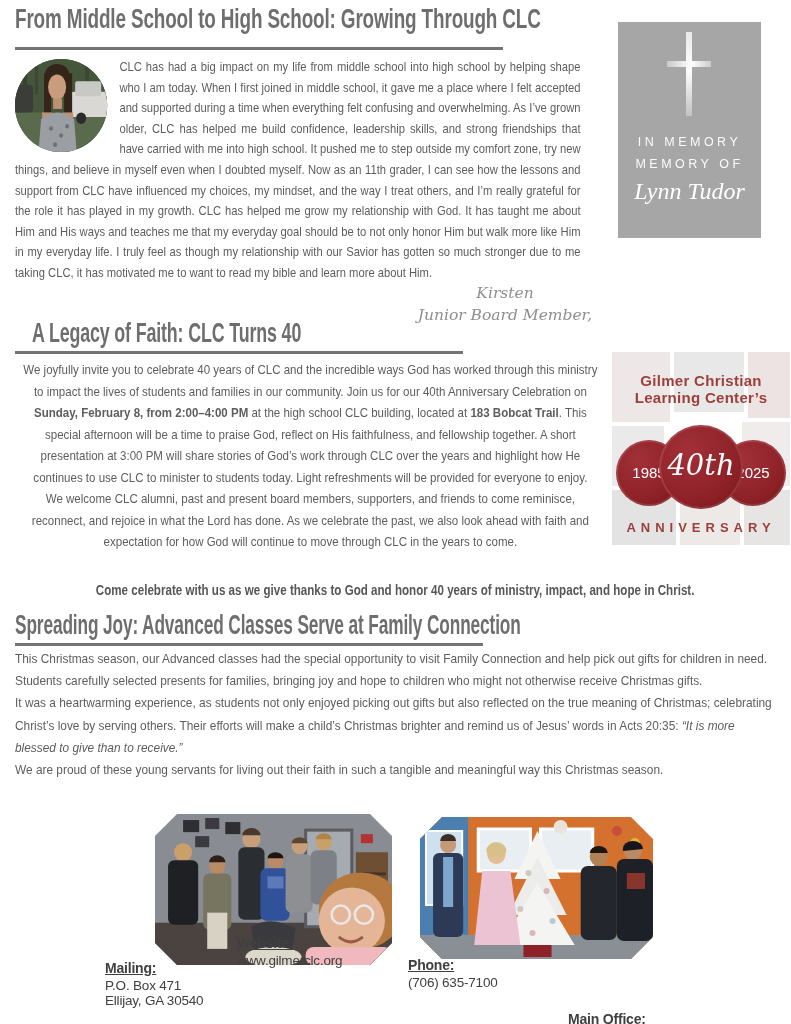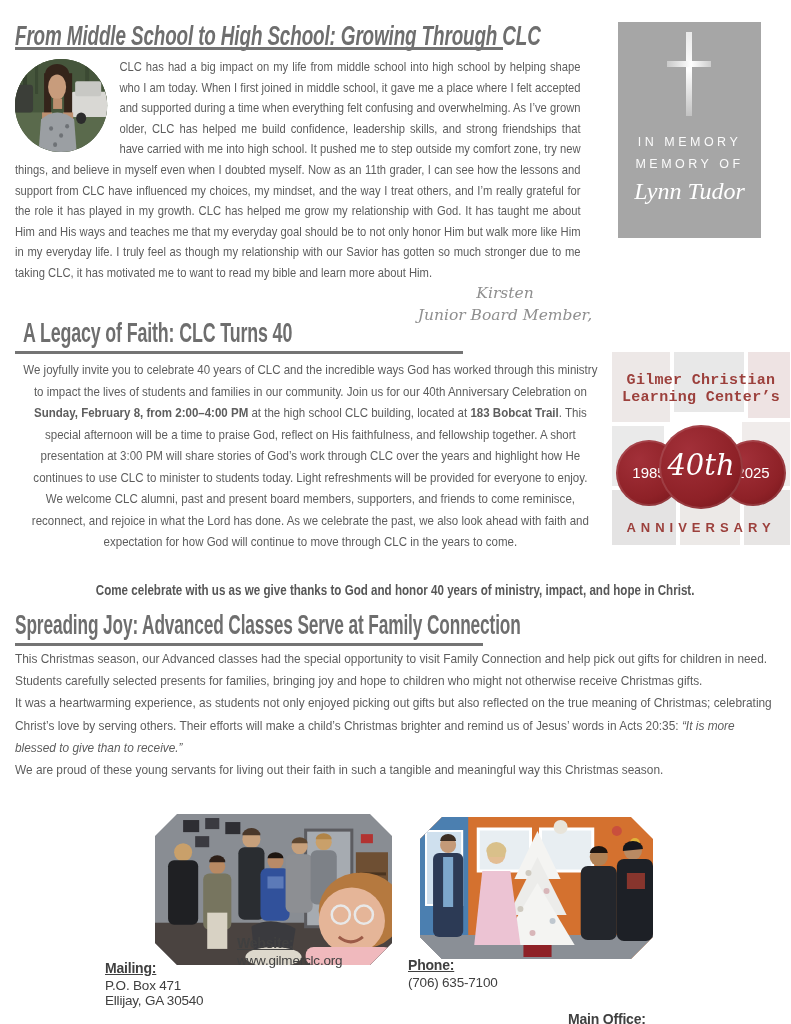--- a/index.html
+++ b/index.html
@@ -30,21 +30,21 @@
            font-size:13px;line-height:21.5px;text-align:center;color:#5d5d5d;}
   .s2-text p{margin:0;}
   .closing{position:absolute;left:0;top:581px;width:791px;text-align:center;}
   .closing span{display:inline-block;transform:scaleX(0.8);transform-origin:50% 50%;
                 font-size:14.5px;font-weight:700;color:#575757;white-space:nowrap;}
   
   .anniv{position:absolute;left:612px;top:352px;width:178px;height:193px;overflow:hidden;}
   .anniv .tile{position:absolute;opacity:0.32;}
   .anniv .veil{position:absolute;inset:0;background:rgba(255,255,255,0.5);}
   .anniv-title{position:absolute;top:20px;width:100%;text-align:center;color:#9c403c;
-               font-size:15px;font-weight:600;line-height:1.15;letter-spacing:0.3px;font-family:Liberation Mono, monospace;}
+               font-size:15px;font-weight:600;line-height:1.15;letter-spacing:0.3px;}
   .circ{position:absolute;border-radius:50%;
         background:radial-gradient(circle at 35% 30%,#a23039,#8e2127 62%,#701419);
         box-shadow:inset 0 0 0 2px rgba(255,255,255,0.12);text-align:center;color:#fff;}
   .circ-l{left:4px;top:88px;width:66px;height:66px;font-size:15px;line-height:66px;}
   .circ-r{left:108px;top:88px;width:66px;height:66px;font-size:15px;line-height:66px;}
   .circ-c{left:47px;top:73px;width:84px;height:84px;z-index:2;
           font-family:"DejaVu Serif",serif;font-style:italic;font-size:29px;line-height:80px;}
   .anniv-bottom{position:absolute;top:168px;width:100%;text-align:center;color:#9c403c;
                 font-size:13px;font-weight:600;letter-spacing:5px;}
   
@@ -60,21 +60,21 @@
   .photo svg{display:block;width:100%;height:100%;}
   
   .fcol{position:absolute;color:#404040;font-size:13.5px;line-height:15.5px;letter-spacing:-0.2px;}
   .flabel{font-weight:700;text-decoration:underline;font-size:14px;margin-bottom:1px;}
 </style>
 </head>
 <body>
 
 <div class="page">
 
-  <div class="h" style="left:15px;top:21px;font-style:italic;">
+  <div class="h" style="left:15px;top:4px;">
     <span class="cond" style="transform:scaleX(0.70);">From Middle School to High School: Growing Through CLC</span>
   </div>
   <div class="rule" style="left:15px;top:47px;width:488px;"></div>
 
   <div class="memorial">
     <span>
       <span class="cross-v"></span><span class="cross-h"></span>
     </span>
     <div class="mem-lines">
       <div>IN MEMORY</div>
@@ -110,21 +110,21 @@
       </svg>
     </div>
     <span>CLC has had a big impact on my life from middle school into high school by helping shape who I am today. When I first joined in middle school, it gave me a place where I felt accepted and supported during a time when everything felt confusing and overwhelming. As I’ve grown older, CLC has helped me build confidence, leadership skills, and strong friendships that have carried with me into high school. It pushed me to step outside my comfort zone, try new things, and believe in myself even when I doubted myself. Now as an 11th grader, I can see how the lessons and support from CLC have influenced my choices, my mindset, and the way I treat others, and I’m really grateful for the role it has played in my growth. CLC has helped me grow my relationship with God. It has taught me about Him and His ways and teaches me that my everyday goal should be to not only honor Him but walk more like Him in my everyday life. I truly feel as though my relationship with our Savior has gotten so much stronger due to me taking CLC, it has motivated me to want to read my bible and learn more about Him.</span>
   </div>
 
   <div class="signature">
     <div>Kirsten</div>
     <div>Junior Board Member,</div>
   </div>
 
-  <div class="h" style="left:23px;top:318px;">
+  <div class="h" style="left:32px;top:318px;">
     <span class="cond" style="transform:scaleX(0.66);">A Legacy of Faith: CLC Turns 40</span>
   </div>
   <div class="rule" style="left:15px;top:351px;width:448px;"></div>
 
   <div class="s2-text">
     <p><span>We joyfully invite you to celebrate 40 years of CLC and the incredible ways God has worked through this ministry to impact the lives of students and families in our community. Join us for our 40th Anniversary Celebration on </span><span style="font-weight: 700;">Sunday, February 8, from 2:00–4:00 PM</span><span> at the high school CLC building, located at </span><span style="font-weight: 700;">183 Bobcat Trail</span><span>. This special afternoon will be a time to praise God, reflect on His faithfulness, and fellowship together. A short presentation at 3:00 PM will share stories of God’s work through CLC over the years and highlight how He continues to use CLC to minister to students today. Light refreshments will be provided for everyone to enjoy.</span></p>
     <p>We welcome CLC alumni, past and present board members, supporters, and friends to come reminisce, reconnect, and rejoice in what the Lord has done. As we celebrate the past, we also look ahead with faith and expectation for how God will continue to move through CLC in the years to come.</p>
   </div>
 
   <div class="anniv">

